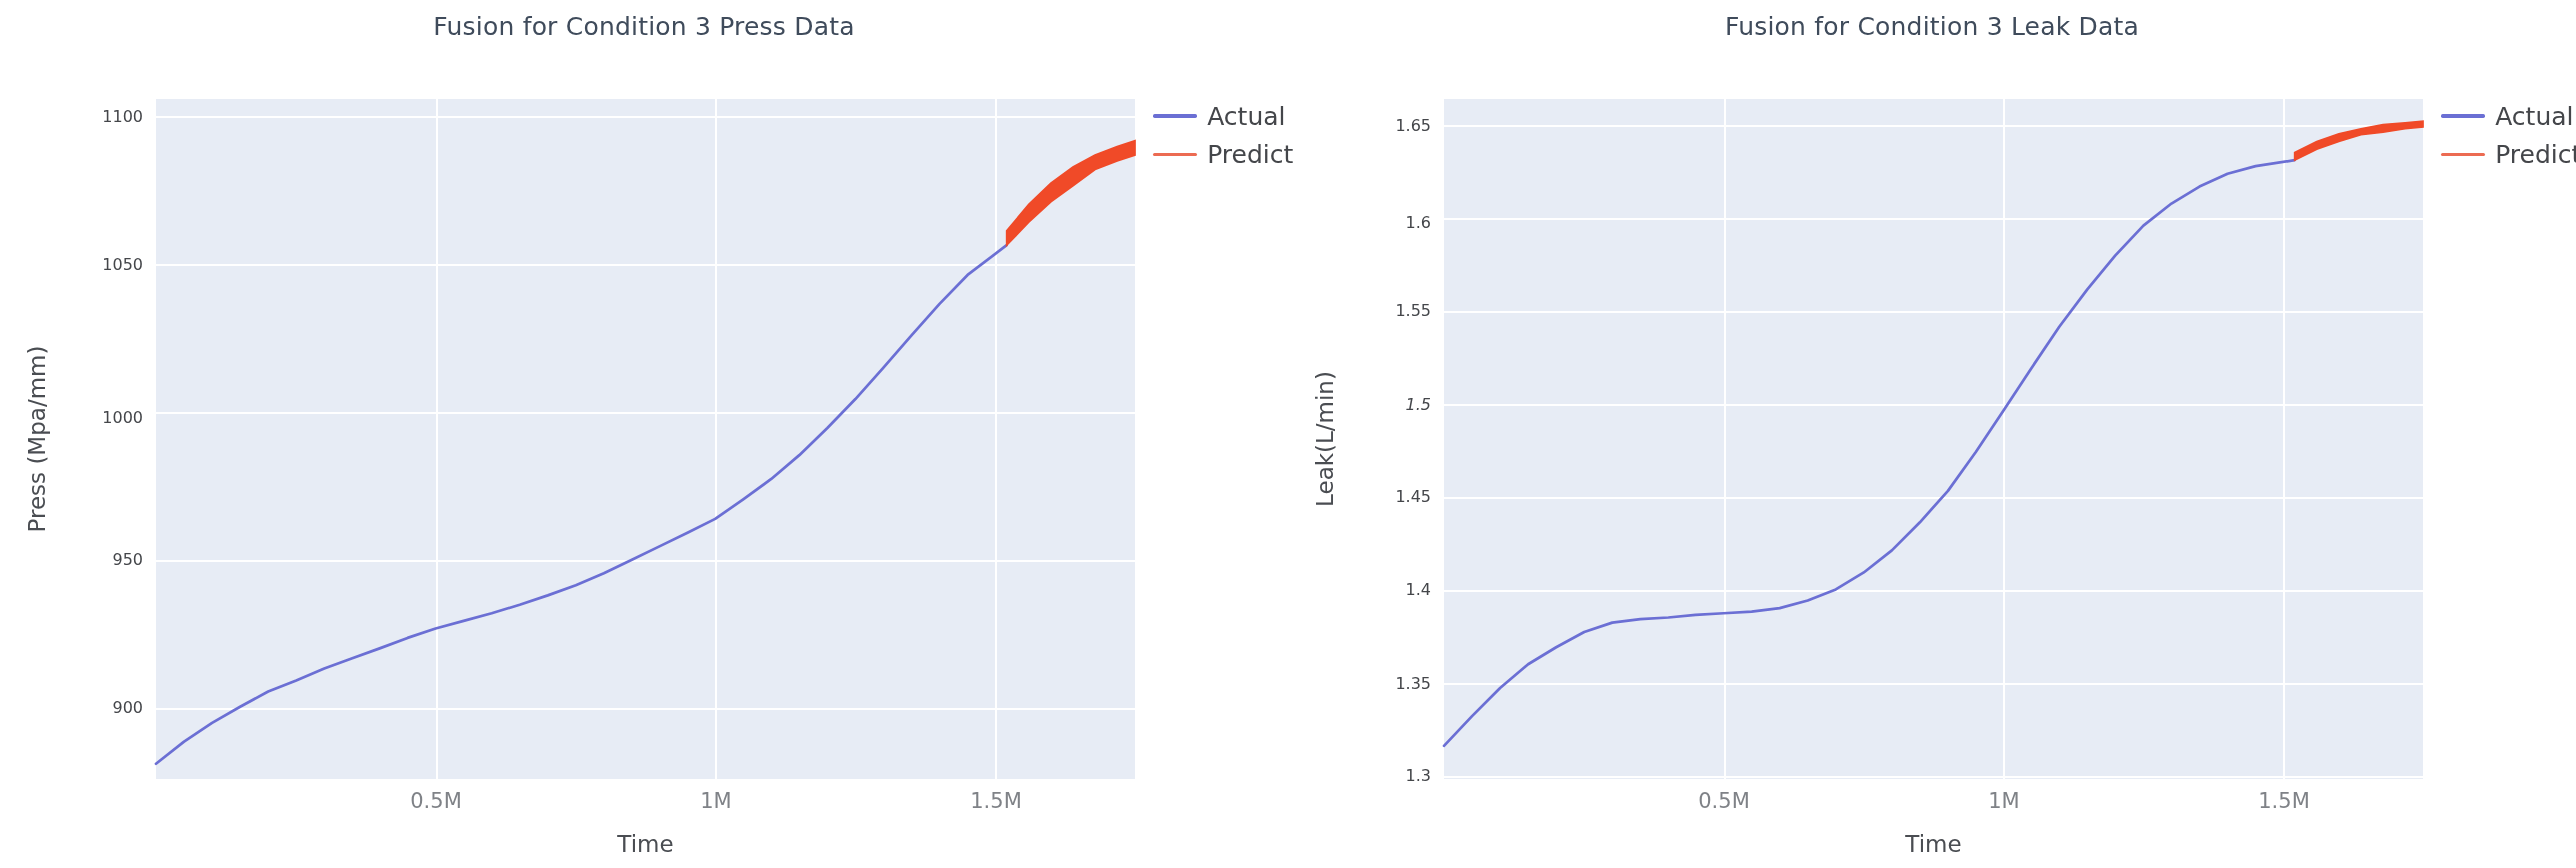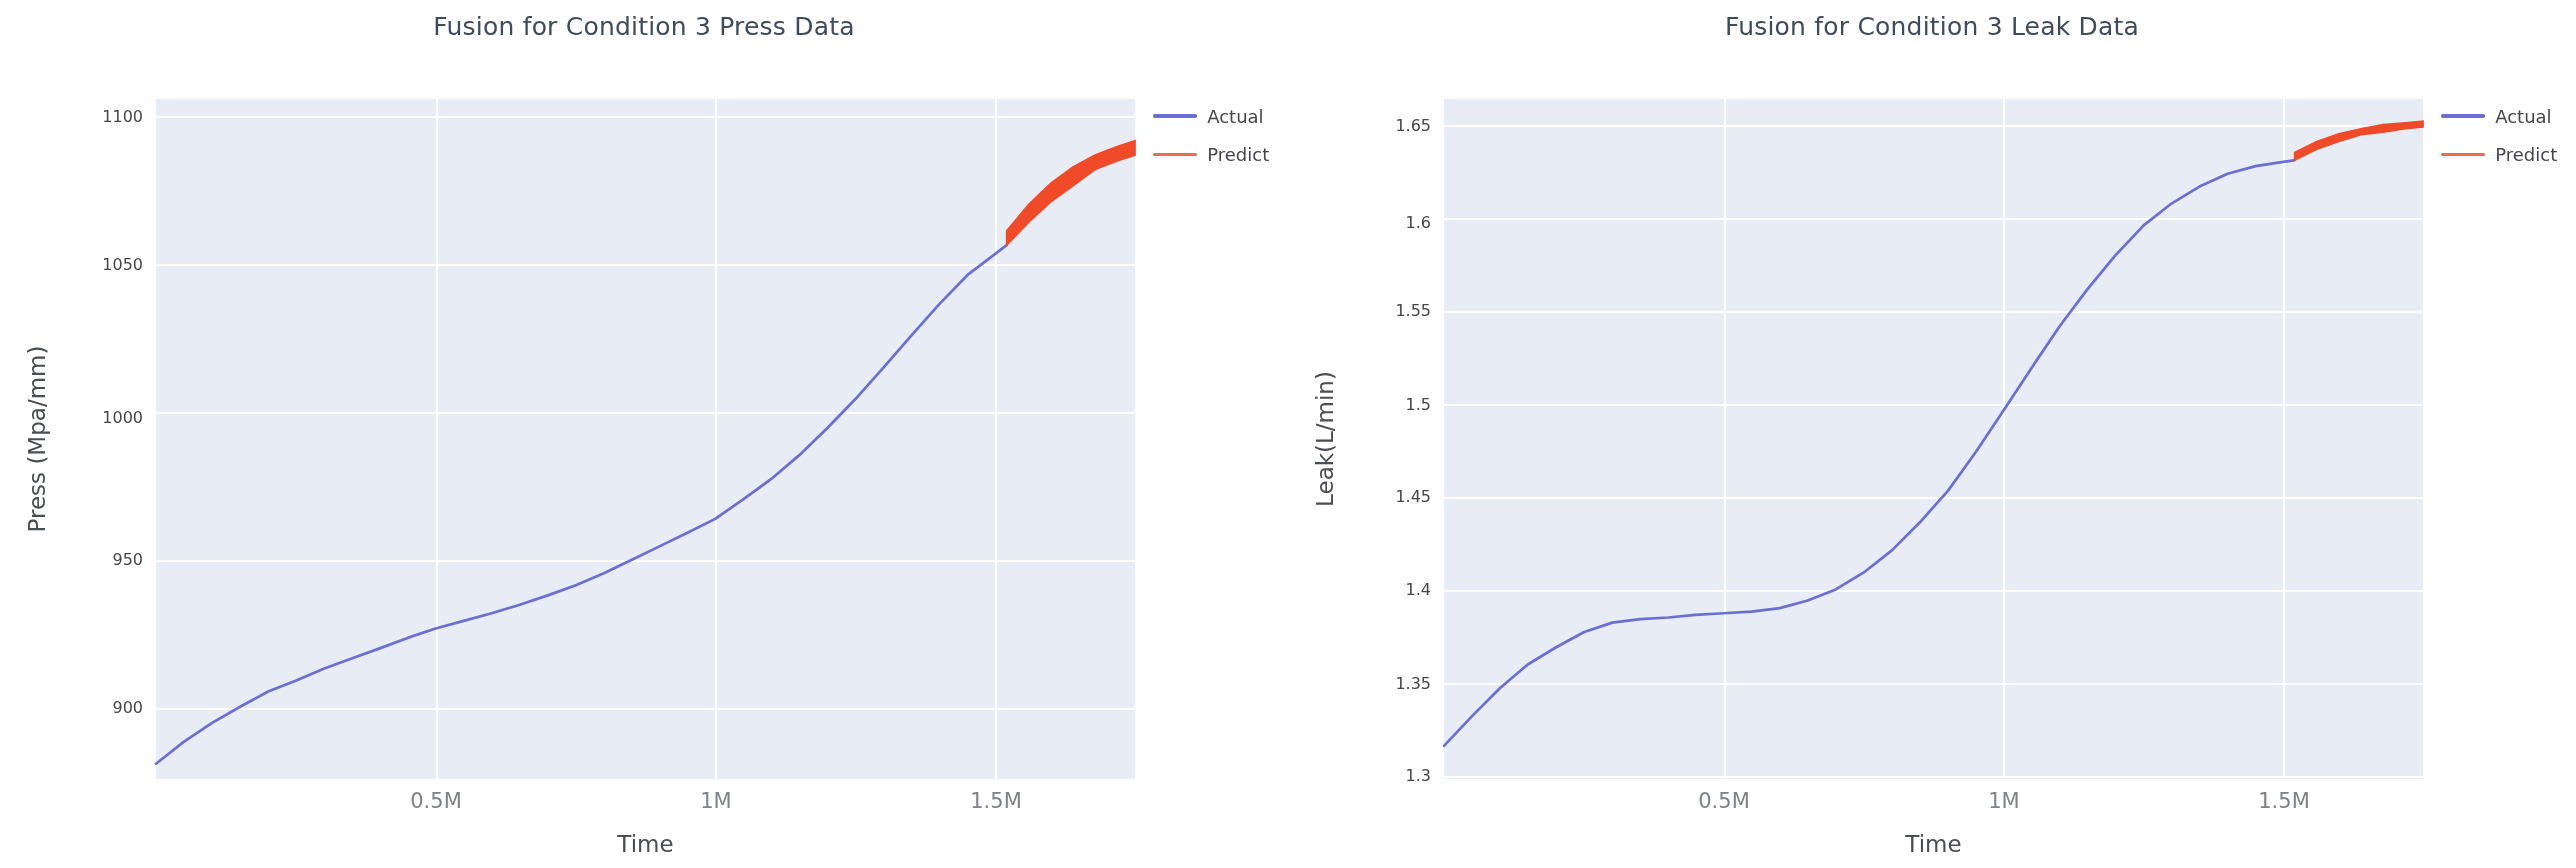--- a/index.html
+++ b/index.html
@@ -115,21 +115,21 @@
     gap:10.2px;
     height:24px;
   }
   .legend-swatch{
     width:44px;
     height:3.4px;
     border-radius:1.7px;
     flex:0 0 auto;
   }
   .legend-label{
-    font-size:18px;
+    font-size:25px;
     color:#44464a;
     white-space:nowrap;
   }
 </style>
 </head>
 <body>
 
 <div class="board">
 
   <div class="panel">
@@ -184,21 +184,21 @@
 
   <div class="panel">
 
     <div class="chart-title">Fusion for Condition 3 Leak Data</div>
 
     <div class="yaxis-label">Leak(L/min)</div>
 
     <div class="ytick" style="top:125px;">1.65</div>
     <div class="ytick" style="top:222px;">1.6</div>
     <div class="ytick" style="top:310px;">1.55</div>
-    <div class="ytick" style="top:404px;">1.5</div>
+    <div class="ytick" style="top:404px;font-style:italic;">1.5</div>
     <div class="ytick" style="top:496px;">1.45</div>
     <div class="ytick" style="top:589px;">1.4</div>
     <div class="ytick" style="top:683px;">1.35</div>
     <div class="ytick" style="top:775px;">1.3</div>
 
     <div class="plot-wrap">
       <div class="plot-bg"></div>
 
       <div class="gridline-h" style="top:26px;"></div>
       <div class="gridline-h" style="top:119px;"></div>

